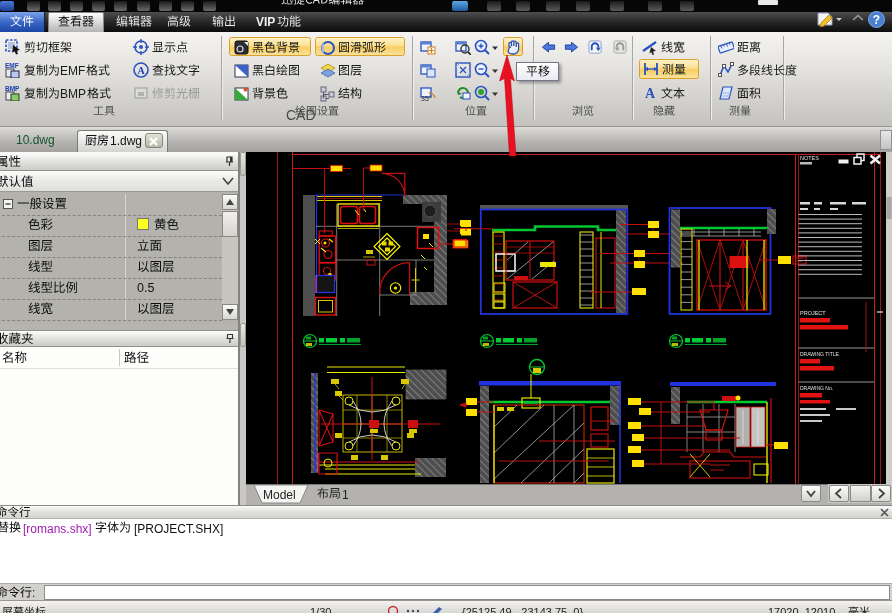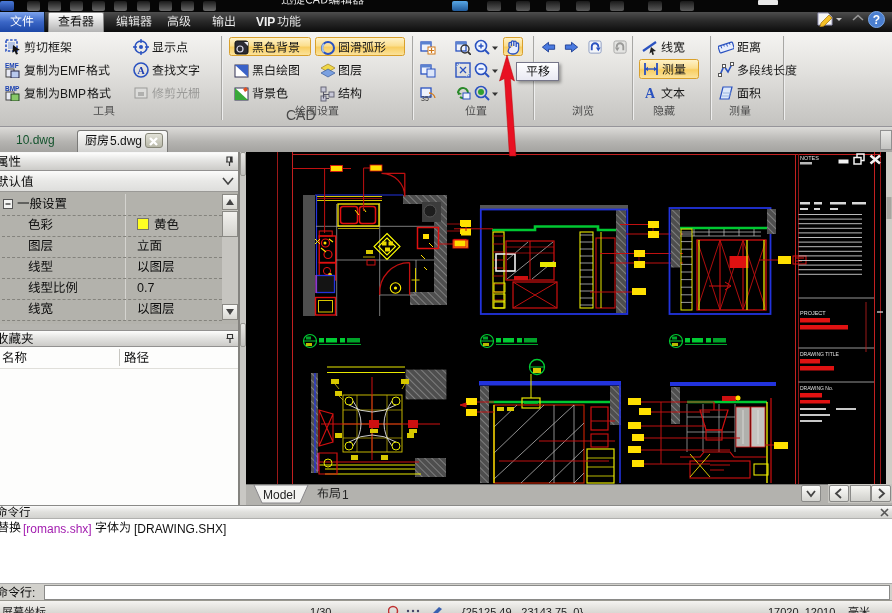--- a/index.html
+++ b/index.html
@@ -313,21 +313,21 @@
     </svg>
     <svg style="position:absolute;left:737px;top:87px;overflow:visible;" width="24" height="14">
       <path transform="translate(0,10.6)" d="M4.7 -4.0L7.2 -4.0L7.2 -2.7L4.7 -2.7ZM4.7 -4.7L4.7 -6.1L7.2 -6.1L7.2 -4.7ZM4.7 -1.9L7.2 -1.9L7.2 -0.5L4.7 -0.5ZM0.7 -9.3L0.7 -8.4L5.3 -8.4C5.2 -7.9 5.1 -7.4 5.0 -6.9L1.2 -6.9L1.2 1.0L2.1 1.0L2.1 0.3L9.8 0.3L9.8 1.0L10.8 1.0L10.8 -6.9L5.9 -6.9L6.4 -8.4L11.3 -8.4L11.3 -9.3ZM2.1 -0.5L2.1 -6.1L3.8 -6.1L3.8 -0.5ZM9.8 -0.5L8.0 -0.5L8.0 -6.1L9.8 -6.1ZM21.1 -2.5C21.7 -1.4 22.4 -0.0 22.7 0.9L23.5 0.5C23.2 -0.4 22.6 -1.7 21.9 -2.8ZM18.7 -2.7C18.3 -1.5 17.7 -0.3 16.9 0.4C17.2 0.6 17.5 0.8 17.7 0.9C18.5 0.1 19.2 -1.2 19.6 -2.5ZM18.7 -8.4L22.1 -8.4L22.1 -4.8L18.7 -4.8ZM17.8 -9.2L17.8 -3.9L23.0 -3.9L23.0 -9.2ZM16.8 -10.0C15.7 -9.6 13.9 -9.2 12.4 -9.0C12.5 -8.8 12.6 -8.5 12.7 -8.3C13.3 -8.4 14.0 -8.5 14.7 -8.6L14.7 -6.6L12.6 -6.6L12.6 -5.8L14.5 -5.8C14.0 -4.4 13.2 -2.9 12.4 -2.0C12.5 -1.8 12.8 -1.4 12.9 -1.2C13.5 -1.9 14.2 -3.1 14.7 -4.3L14.7 1.0L15.5 1.0L15.5 -4.6C16.0 -4.0 16.6 -3.1 16.8 -2.6L17.4 -3.4C17.1 -3.8 15.9 -5.2 15.5 -5.6L15.5 -5.8L17.4 -5.8L17.4 -6.6L15.5 -6.6L15.5 -8.8C16.2 -8.9 16.8 -9.1 17.3 -9.3Z" fill="#1a1a1a"></path>
     </svg>
     <div class="abs" style="left:0px;top:127px;width:892px;height:25px;background:linear-gradient(180deg,#dcdbd8,#b4b3b0 60%,#a4a3a0)"></div>
     <div class="abs" style="left:16px;top:133px;font-size:12px;color:#14532d">10.dwg</div>
     <div class="abs" style="left:77px;top:130px;width:91px;height:22px;background:linear-gradient(180deg,#fbfbfa,#e8e8e6 50%,#d2d2d0);border:1px solid #7a7a78;border-bottom:none;border-radius:3px 3px 0 0"></div>
     <svg style="position:absolute;left:85px;top:134px;overflow:visible;" width="24" height="14">
       <path transform="translate(0,10.6)" d="M2.7 -7.7L2.7 -7.0L7.2 -7.0L7.2 -7.7ZM3.8 -5.4L5.9 -5.4L5.9 -3.9L3.8 -3.9ZM3.0 -6.1L3.0 -3.2L6.8 -3.2L6.8 -6.1ZM3.2 -2.7C3.4 -2.1 3.6 -1.2 3.7 -0.6L4.5 -0.8C4.4 -1.3 4.2 -2.2 3.9 -2.9ZM7.3 -4.4C7.7 -3.6 8.1 -2.5 8.2 -1.9L9.0 -2.2C8.8 -2.8 8.4 -3.9 8.0 -4.6ZM9.6 -8.2L9.6 -6.3L7.2 -6.3L7.2 -5.5L9.6 -5.5L9.6 -0.1C9.6 0.1 9.5 0.1 9.4 0.1C9.2 0.1 8.6 0.1 8.0 0.1C8.1 0.3 8.2 0.7 8.3 0.9C9.1 0.9 9.7 0.9 10.0 0.8C10.3 0.6 10.5 0.4 10.5 -0.1L10.5 -5.5L11.5 -5.5L11.5 -6.3L10.5 -6.3L10.5 -8.2ZM5.8 -3.0C5.6 -2.2 5.3 -1.2 5.0 -0.5L2.3 -0.2L2.4 0.7C3.7 0.5 5.6 0.3 7.3 0.0L7.3 -0.7L5.8 -0.6C6.1 -1.2 6.4 -2.0 6.6 -2.7ZM1.4 -9.5L1.4 -6.0C1.4 -4.1 1.3 -1.4 0.4 0.5C0.6 0.6 1.0 0.8 1.2 0.9C2.1 -1.0 2.2 -4.0 2.2 -6.0L2.2 -8.7L11.4 -8.7L11.4 -9.5ZM18.0 -5.7C18.3 -5.4 18.6 -4.8 18.8 -4.5L14.9 -4.5L14.9 -3.7L17.2 -3.7C17.0 -1.8 16.5 -0.5 14.4 0.3C14.6 0.4 14.8 0.7 14.9 0.9C16.5 0.3 17.3 -0.6 17.7 -1.9L21.3 -1.9C21.2 -0.7 21.1 -0.2 20.9 0.0C20.8 0.1 20.7 0.1 20.4 0.1C20.2 0.1 19.5 0.1 18.9 0.0C19.0 0.3 19.1 0.6 19.1 0.8C19.8 0.8 20.4 0.9 20.8 0.8C21.1 0.8 21.4 0.7 21.6 0.5C21.9 0.2 22.1 -0.5 22.2 -2.3C22.3 -2.4 22.3 -2.6 22.3 -2.6L17.9 -2.6C18.0 -3.0 18.0 -3.3 18.1 -3.7L23.0 -3.7L23.0 -4.5L18.9 -4.5L19.6 -4.7C19.4 -5.1 19.1 -5.6 18.8 -6.0ZM17.3 -9.8C17.5 -9.6 17.6 -9.2 17.7 -8.9L13.6 -8.9L13.6 -6.0C13.6 -4.1 13.5 -1.4 12.4 0.5C12.6 0.6 13.0 0.8 13.2 0.9C14.4 -1.1 14.5 -4.0 14.5 -6.0L14.5 -6.1L22.6 -6.1L22.6 -8.9L18.7 -8.9C18.6 -9.3 18.4 -9.7 18.2 -10.1ZM14.5 -8.1L21.7 -8.1L21.7 -6.8L14.5 -6.8Z" fill="#111111"></path>
     </svg>
-    <div class="abs" style="left:110px;top:134px;font-size:12px;color:#111">5.dwg</div>
+    <div class="abs" style="left:110px;top:134px;font-size:12px;color:#111">1.dwg</div>
     <div class="abs" style="left:145px;top:133px;width:18px;height:15px;background:linear-gradient(180deg,#e2e2d8,#b8b8a8);border:1px solid #88887a;border-radius:3px"><svg width="16" height="13">
         <path d="M4 3 L11 10 M11 3 L4 10" stroke="#fff" stroke-width="2.4"></path>
       </svg></div>
     <div class="abs" style="left:880px;top:130px;width:12px;height:20px;background:linear-gradient(180deg,#e8e8e6,#c2c2c0);border:1px solid #909090"></div>
     <div class="abs" style="left:0px;top:152px;width:240px;height:353px;background:#b5b4af;border-right:2px solid #84837f"></div>
     <div class="abs" style="left:0px;top:152px;width:238px;height:19px;background:linear-gradient(180deg,#fdfdfc,#e4e4e2 45%,#cccbc8);border-top:1px solid #f8f8f8;border-bottom:1px solid #929190"></div>
     <svg style="position:absolute;left:-4px;top:155px;overflow:visible;" width="25" height="14">
       <path transform="translate(0,11.0)" d="M2.7 -9.2L10.1 -9.2L10.1 -8.1L2.7 -8.1ZM1.8 -10.0L1.8 -6.3C1.8 -4.3 1.6 -1.5 0.4 0.5C0.6 0.5 1.1 0.8 1.2 0.9C2.5 -1.1 2.7 -4.2 2.7 -6.3L2.7 -7.3L11.1 -7.3L11.1 -10.0ZM4.5 -4.8L6.7 -4.8L6.7 -3.9L4.5 -3.9ZM7.6 -4.8L9.8 -4.8L9.8 -3.9L7.6 -3.9ZM8.3 -1.5L8.7 -1.0L7.6 -0.9L7.6 -1.9L10.4 -1.9L10.4 0.2C10.4 0.3 10.4 0.3 10.2 0.3C10.1 0.3 9.6 0.3 9.1 0.3C9.1 0.5 9.2 0.8 9.3 1.0C10.1 1.0 10.6 1.0 10.9 0.9C11.2 0.8 11.3 0.6 11.3 0.2L11.3 -2.6L7.6 -2.6L7.6 -3.3L10.7 -3.3L10.7 -5.4L7.6 -5.4L7.6 -6.1C8.7 -6.2 9.7 -6.3 10.5 -6.5L10.0 -7.0C8.5 -6.8 5.7 -6.6 3.4 -6.6C3.5 -6.4 3.6 -6.1 3.6 -5.9C4.6 -5.9 5.7 -6.0 6.7 -6.0L6.7 -5.4L3.7 -5.4L3.7 -3.3L6.7 -3.3L6.7 -2.6L3.2 -2.6L3.2 1.0L4.0 1.0L4.0 -1.9L6.7 -1.9L6.7 -0.9L4.5 -0.8L4.6 -0.1C5.8 -0.2 7.5 -0.2 9.1 -0.3L9.4 0.3L10.0 0.1C9.8 -0.4 9.3 -1.1 8.9 -1.7ZM14.7 -10.5L14.7 1.0L15.6 1.0L15.6 -10.5ZM13.5 -8.1C13.4 -7.1 13.2 -5.7 12.8 -4.9L13.6 -4.7C13.9 -5.6 14.1 -7.0 14.2 -8.0ZM15.7 -8.2C16.0 -7.5 16.4 -6.6 16.5 -6.0L17.2 -6.4C17.1 -6.9 16.7 -7.8 16.3 -8.5ZM16.7 -0.3L16.7 0.6L24.4 0.6L24.4 -0.3L21.2 -0.3L21.2 -3.5L23.8 -3.5L23.8 -4.4L21.2 -4.4L21.2 -7.0L24.1 -7.0L24.1 -7.9L21.2 -7.9L21.2 -10.5L20.3 -10.5L20.3 -7.9L18.7 -7.9C18.9 -8.5 19.0 -9.1 19.1 -9.8L18.2 -9.9C17.9 -8.2 17.4 -6.5 16.7 -5.4C16.9 -5.3 17.4 -5.1 17.6 -5.0C17.9 -5.5 18.2 -6.2 18.4 -7.0L20.3 -7.0L20.3 -4.4L17.6 -4.4L17.6 -3.5L20.3 -3.5L20.3 -0.3Z" fill="#111111"></path>
     </svg>
     <svg class="abs" style="left:224px;top:155px" width="12" height="13">
@@ -374,21 +374,21 @@
     <div class="abs" style="left:137px;top:218px;width:12px;height:12px;background:#ffff22;border:1px solid #77766a"></div>
     <svg style="position:absolute;left:154px;top:218px;overflow:visible;" width="25" height="14">
       <path transform="translate(0,11.0)" d="M7.4 -0.5C8.8 0.0 10.2 0.6 11.1 1.0L11.8 0.4C10.9 -0.1 9.3 -0.6 8.0 -1.1ZM4.4 -1.1C3.6 -0.6 2.0 0.0 0.7 0.4C0.9 0.5 1.2 0.8 1.4 1.0C2.7 0.7 4.2 0.1 5.2 -0.5ZM2.0 -5.6L2.0 -1.3L10.6 -1.3L10.6 -5.6L6.7 -5.6L6.7 -6.5L11.9 -6.5L11.9 -7.4L8.8 -7.4L8.8 -8.6L11.0 -8.6L11.0 -9.4L8.8 -9.4L8.8 -10.5L7.8 -10.5L7.8 -9.4L4.7 -9.4L4.7 -10.5L3.8 -10.5L3.8 -9.4L1.6 -9.4L1.6 -8.6L3.8 -8.6L3.8 -7.4L0.7 -7.4L0.7 -6.5L5.8 -6.5L5.8 -5.6ZM4.7 -7.4L4.7 -8.6L7.8 -8.6L7.8 -7.4ZM3.0 -3.1L5.8 -3.1L5.8 -2.0L3.0 -2.0ZM6.7 -3.1L9.6 -3.1L9.6 -2.0L6.7 -2.0ZM3.0 -4.9L5.8 -4.9L5.8 -3.8L3.0 -3.8ZM6.7 -4.9L9.6 -4.9L9.6 -3.8L6.7 -3.8ZM18.4 -6.2L18.4 -4.0L15.5 -4.0L15.5 -6.2ZM19.3 -6.2L22.3 -6.2L22.3 -4.0L19.3 -4.0ZM20.0 -8.6C19.6 -8.0 19.1 -7.5 18.7 -7.0L15.4 -7.0C15.8 -7.5 16.3 -8.0 16.7 -8.6ZM16.9 -10.5C16.1 -8.8 14.5 -7.3 13.0 -6.4C13.2 -6.2 13.4 -5.7 13.5 -5.5C13.9 -5.8 14.3 -6.1 14.6 -6.4L14.6 -1.0C14.6 0.5 15.2 0.8 17.2 0.8C17.7 0.8 21.6 0.8 22.1 0.8C23.9 0.8 24.3 0.2 24.5 -1.7C24.3 -1.8 23.9 -1.9 23.6 -2.1C23.5 -0.4 23.3 -0.1 22.1 -0.1C21.2 -0.1 17.8 -0.1 17.2 -0.1C15.8 -0.1 15.5 -0.2 15.5 -1.0L15.5 -3.1L22.3 -3.1L22.3 -2.5L23.3 -2.5L23.3 -7.0L19.8 -7.0C20.4 -7.6 21.0 -8.4 21.4 -9.0L20.8 -9.5L20.6 -9.4L17.3 -9.4C17.5 -9.7 17.6 -10.0 17.8 -10.2Z" fill="#111111"></path>
     </svg>
     <svg style="position:absolute;left:137px;top:239px;overflow:visible;" width="25" height="14">
       <path transform="translate(0,11.0)" d="M1.2 -8.1L1.2 -7.2L11.3 -7.2L11.3 -8.1ZM3.0 -6.3C3.4 -4.7 4.0 -2.4 4.1 -1.0L5.1 -1.3C4.9 -2.7 4.4 -4.8 3.9 -6.5ZM5.4 -10.3C5.6 -9.7 5.9 -8.8 6.0 -8.3L6.9 -8.6C6.8 -9.1 6.5 -9.9 6.3 -10.6ZM8.6 -6.5C8.2 -4.7 7.5 -2.1 6.8 -0.5L0.7 -0.5L0.7 0.5L11.8 0.5L11.8 -0.5L7.8 -0.5C8.4 -2.1 9.2 -4.5 9.7 -6.3ZM17.4 -4.2L20.0 -4.2L20.0 -2.8L17.4 -2.8ZM17.4 -4.9L17.4 -6.3L20.0 -6.3L20.0 -4.9ZM17.4 -2.0L20.0 -2.0L20.0 -0.5L17.4 -0.5ZM13.2 -9.7L13.2 -8.8L18.1 -8.8C18.0 -8.3 17.8 -7.7 17.7 -7.2L13.8 -7.2L13.8 1.0L14.7 1.0L14.7 0.3L22.8 0.3L22.8 1.0L23.7 1.0L23.7 -7.2L18.7 -7.2L19.1 -8.8L24.3 -8.8L24.3 -9.7ZM14.7 -0.5L14.7 -6.3L16.5 -6.3L16.5 -0.5ZM22.8 -0.5L20.9 -0.5L20.9 -6.3L22.8 -6.3Z" fill="#111111"></path>
     </svg>
     <svg style="position:absolute;left:137px;top:260px;overflow:visible;" width="38" height="14">
       <path transform="translate(0,11.0)" d="M4.7 -8.9C5.4 -8.0 6.2 -6.7 6.6 -5.9L7.4 -6.4C7.0 -7.2 6.2 -8.4 5.5 -9.3ZM9.5 -10.0C9.2 -4.5 8.3 -1.3 4.3 0.3C4.5 0.5 4.9 0.9 5.0 1.1C6.7 0.3 7.9 -0.7 8.7 -2.0C9.7 -1.0 10.8 0.2 11.2 1.0L12.1 0.4C11.5 -0.5 10.2 -1.9 9.2 -2.9C10.0 -4.7 10.3 -7.0 10.5 -10.0ZM1.8 -0.2C2.1 -0.5 2.5 -0.8 6.2 -2.6C6.1 -2.8 6.0 -3.2 5.9 -3.4L3.0 -2.1L3.0 -9.5L2.0 -9.5L2.0 -2.2C2.0 -1.6 1.5 -1.2 1.2 -1.0C1.4 -0.9 1.7 -0.5 1.8 -0.2ZM17.2 -3.5C18.2 -3.3 19.5 -2.8 20.2 -2.5L20.6 -3.1C19.9 -3.5 18.6 -3.9 17.6 -4.1ZM15.9 -1.9C17.7 -1.7 19.8 -1.2 21.0 -0.8L21.4 -1.5C20.2 -1.9 18.1 -2.4 16.4 -2.5ZM13.6 -10.0L13.6 1.0L14.4 1.0L14.4 0.5L23.0 0.5L23.0 1.0L24.0 1.0L24.0 -10.0ZM14.4 -0.4L14.4 -9.1L23.0 -9.1L23.0 -0.4ZM17.7 -8.8C17.1 -7.8 16.0 -6.9 14.9 -6.2C15.1 -6.1 15.4 -5.8 15.6 -5.7C15.9 -5.9 16.3 -6.2 16.7 -6.5C17.1 -6.1 17.6 -5.8 18.1 -5.4C17.0 -4.9 15.8 -4.5 14.7 -4.3C14.8 -4.2 15.0 -3.8 15.1 -3.6C16.4 -3.9 17.7 -4.3 18.9 -5.0C19.9 -4.4 21.1 -4.0 22.3 -3.7C22.4 -3.9 22.6 -4.2 22.8 -4.4C21.7 -4.6 20.6 -5.0 19.6 -5.4C20.6 -6.0 21.3 -6.7 21.9 -7.6L21.3 -7.9L21.2 -7.9L17.9 -7.9C18.1 -8.1 18.3 -8.3 18.5 -8.6ZM17.2 -7.0L17.3 -7.1L20.6 -7.1C20.1 -6.6 19.5 -6.2 18.8 -5.8C18.2 -6.2 17.6 -6.6 17.2 -7.0ZM28.8 -5.7L28.8 -4.9L35.9 -4.9L35.9 -5.7ZM27.6 -9.1L35.1 -9.1L35.1 -7.6L27.6 -7.6ZM26.7 -9.9L26.7 -6.2C26.7 -4.2 26.6 -1.5 25.4 0.5C25.6 0.6 26.0 0.8 26.2 1.0C27.4 -1.1 27.6 -4.1 27.6 -6.2L27.6 -6.8L36.1 -6.8L36.1 -9.9ZM28.6 0.8C29.0 0.7 29.6 0.6 35.0 0.2C35.2 0.6 35.4 0.9 35.5 1.1L36.4 0.7C36.0 -0.1 35.1 -1.4 34.4 -2.4L33.6 -2.0C33.9 -1.6 34.2 -1.0 34.6 -0.5L29.8 -0.2C30.4 -0.9 31.1 -1.8 31.7 -2.7L36.8 -2.7L36.8 -3.6L28.0 -3.6L28.0 -2.7L30.5 -2.7C29.9 -1.8 29.2 -0.9 29.0 -0.7C28.7 -0.3 28.5 -0.1 28.3 -0.1C28.4 0.2 28.5 0.6 28.6 0.8Z" fill="#111111"></path>
     </svg>
-    <div class="abs" style="left:137px;top:281px;font-size:12.5px;color:#111">0.7</div>
+    <div class="abs" style="left:137px;top:281px;font-size:12.5px;color:#111">0.5</div>
     <svg style="position:absolute;left:137px;top:302px;overflow:visible;" width="38" height="14">
       <path transform="translate(0,11.0)" d="M4.7 -8.9C5.4 -8.0 6.2 -6.7 6.6 -5.9L7.4 -6.4C7.0 -7.2 6.2 -8.4 5.5 -9.3ZM9.5 -10.0C9.2 -4.5 8.3 -1.3 4.3 0.3C4.5 0.5 4.9 0.9 5.0 1.1C6.7 0.3 7.9 -0.7 8.7 -2.0C9.7 -1.0 10.8 0.2 11.2 1.0L12.1 0.4C11.5 -0.5 10.2 -1.9 9.2 -2.9C10.0 -4.7 10.3 -7.0 10.5 -10.0ZM1.8 -0.2C2.1 -0.5 2.5 -0.8 6.2 -2.6C6.1 -2.8 6.0 -3.2 5.9 -3.4L3.0 -2.1L3.0 -9.5L2.0 -9.5L2.0 -2.2C2.0 -1.6 1.5 -1.2 1.2 -1.0C1.4 -0.9 1.7 -0.5 1.8 -0.2ZM17.2 -3.5C18.2 -3.3 19.5 -2.8 20.2 -2.5L20.6 -3.1C19.9 -3.5 18.6 -3.9 17.6 -4.1ZM15.9 -1.9C17.7 -1.7 19.8 -1.2 21.0 -0.8L21.4 -1.5C20.2 -1.9 18.1 -2.4 16.4 -2.5ZM13.6 -10.0L13.6 1.0L14.4 1.0L14.4 0.5L23.0 0.5L23.0 1.0L24.0 1.0L24.0 -10.0ZM14.4 -0.4L14.4 -9.1L23.0 -9.1L23.0 -0.4ZM17.7 -8.8C17.1 -7.8 16.0 -6.9 14.9 -6.2C15.1 -6.1 15.4 -5.8 15.6 -5.7C15.9 -5.9 16.3 -6.2 16.7 -6.5C17.1 -6.1 17.6 -5.8 18.1 -5.4C17.0 -4.9 15.8 -4.5 14.7 -4.3C14.8 -4.2 15.0 -3.8 15.1 -3.6C16.4 -3.9 17.7 -4.3 18.9 -5.0C19.9 -4.4 21.1 -4.0 22.3 -3.7C22.4 -3.9 22.6 -4.2 22.8 -4.4C21.7 -4.6 20.6 -5.0 19.6 -5.4C20.6 -6.0 21.3 -6.7 21.9 -7.6L21.3 -7.9L21.2 -7.9L17.9 -7.9C18.1 -8.1 18.3 -8.3 18.5 -8.6ZM17.2 -7.0L17.3 -7.1L20.6 -7.1C20.1 -6.6 19.5 -6.2 18.8 -5.8C18.2 -6.2 17.6 -6.6 17.2 -7.0ZM28.8 -5.7L28.8 -4.9L35.9 -4.9L35.9 -5.7ZM27.6 -9.1L35.1 -9.1L35.1 -7.6L27.6 -7.6ZM26.7 -9.9L26.7 -6.2C26.7 -4.2 26.6 -1.5 25.4 0.5C25.6 0.6 26.0 0.8 26.2 1.0C27.4 -1.1 27.6 -4.1 27.6 -6.2L27.6 -6.8L36.1 -6.8L36.1 -9.9ZM28.6 0.8C29.0 0.7 29.6 0.6 35.0 0.2C35.2 0.6 35.4 0.9 35.5 1.1L36.4 0.7C36.0 -0.1 35.1 -1.4 34.4 -2.4L33.6 -2.0C33.9 -1.6 34.2 -1.0 34.6 -0.5L29.8 -0.2C30.4 -0.9 31.1 -1.8 31.7 -2.7L36.8 -2.7L36.8 -3.6L28.0 -3.6L28.0 -2.7L30.5 -2.7C29.9 -1.8 29.2 -0.9 29.0 -0.7C28.7 -0.3 28.5 -0.1 28.3 -0.1C28.4 0.2 28.5 0.6 28.6 0.8Z" fill="#111111"></path>
     </svg>
     <div class="abs" style="left:222px;top:194px;width:16px;height:126px;background:#c6c5c0"></div>
     <div class="abs" style="left:222px;top:194px;width:16px;height:16px;background:linear-gradient(180deg,#fafaf8,#d8d7d2);border:1px solid #8a8984"><svg width="14" height="14">
         <path d="M7 4 L11 10 H3 Z" fill="#444"></path>
       </svg></div>
     <div class="abs" style="left:222px;top:211px;width:16px;height:26px;background:linear-gradient(180deg,#f2f1ee,#d4d3ce);border:1px solid #8a8984"></div>
     <div class="abs" style="left:222px;top:304px;width:16px;height:16px;background:linear-gradient(180deg,#fafaf8,#d8d7d2);border:1px solid #8a8984"><svg width="14" height="14">
         <path d="M7 10 L11 4 H3 Z" fill="#444"></path>
@@ -420,21 +420,21 @@
       <path d="M2 2 L9 9 M9 2 L2 9" stroke="#555" stroke-width="1.6"></path>
     </svg>
     <div class="abs" style="left:0px;top:519px;width:892px;height:65px;background:#ffffff;border-bottom:1px solid #aaa"></div>
     <svg style="position:absolute;left:-3px;top:521px;overflow:visible;" width="24" height="14">
       <path transform="translate(0,10.6)" d="M3.1 -1.5L8.9 -1.5L8.9 -0.3L3.1 -0.3ZM3.1 -2.2L3.1 -3.3L8.9 -3.3L8.9 -2.2ZM2.2 -4.1L2.2 1.0L3.1 1.0L3.1 0.5L8.9 0.5L8.9 0.9L9.8 0.9L9.8 -4.1ZM2.9 -10.1L2.9 -9.0L1.1 -9.0L1.1 -8.3L2.9 -8.3C2.9 -8.0 2.9 -7.6 2.8 -7.2L0.7 -7.2L0.7 -6.5L2.6 -6.5C2.3 -5.7 1.7 -5.0 0.5 -4.3C0.7 -4.2 1.0 -3.9 1.1 -3.7C2.2 -4.3 2.8 -5.0 3.2 -5.7C3.8 -5.3 4.5 -4.8 4.9 -4.4L5.5 -5.0C5.0 -5.4 4.2 -6.0 3.5 -6.5L3.5 -6.5L5.6 -6.5L5.6 -7.2L3.7 -7.2C3.8 -7.6 3.8 -8.0 3.8 -8.3L5.4 -8.3L5.4 -9.0L3.8 -9.0L3.8 -10.1ZM8.1 -10.1L8.1 -9.0L6.3 -9.0L6.3 -8.3L8.1 -8.3L8.1 -8.2C8.1 -7.9 8.1 -7.6 8.0 -7.2L6.1 -7.2L6.1 -6.5L7.8 -6.5C7.5 -5.9 6.9 -5.2 5.7 -4.8C5.9 -4.6 6.2 -4.3 6.3 -4.1C7.5 -4.7 8.2 -5.5 8.6 -6.2C9.1 -5.2 9.9 -4.3 11.0 -3.8C11.1 -4.1 11.4 -4.4 11.6 -4.5C10.6 -4.9 9.8 -5.6 9.3 -6.5L11.3 -6.5L11.3 -7.2L8.9 -7.2C9.0 -7.6 9.0 -7.9 9.0 -8.2L9.0 -8.3L10.9 -8.3L10.9 -9.0L9.0 -9.0L9.0 -10.1ZM14.0 -10.1L14.0 -7.7L12.6 -7.7L12.6 -6.8L14.0 -6.8L14.0 -4.1C13.4 -4.0 12.9 -3.8 12.4 -3.7L12.7 -2.8L14.0 -3.2L14.0 -0.1C14.0 0.0 13.9 0.0 13.8 0.0C13.6 0.1 13.2 0.1 12.8 0.0C12.9 0.3 13.0 0.7 13.0 0.9C13.7 0.9 14.2 0.9 14.5 0.7C14.7 0.6 14.9 0.3 14.9 -0.1L14.9 -3.5L16.1 -3.9L16.0 -4.8L14.9 -4.4L14.9 -6.8L16.0 -6.8L16.0 -7.7L14.9 -7.7L14.9 -10.1ZM18.4 -8.3L20.9 -8.3C20.7 -7.8 20.3 -7.4 20.0 -7.0L17.5 -7.0C17.8 -7.4 18.2 -7.8 18.4 -8.3ZM16.0 -3.5L16.0 -2.7L18.9 -2.7C18.4 -1.6 17.4 -0.6 15.3 0.3C15.5 0.5 15.8 0.8 15.9 1.0C18.0 0.0 19.1 -1.1 19.6 -2.2C20.4 -0.8 21.6 0.3 23.1 0.9C23.2 0.7 23.4 0.4 23.6 0.2C22.2 -0.3 20.9 -1.4 20.2 -2.7L23.4 -2.7L23.4 -3.5L22.6 -3.5L22.6 -7.0L21.0 -7.0C21.5 -7.5 21.9 -8.1 22.2 -8.7L21.6 -9.1L21.5 -9.0L18.9 -9.0C19.1 -9.3 19.2 -9.6 19.4 -9.9L18.4 -10.1C18.0 -9.1 17.2 -7.8 16.0 -6.9C16.2 -6.7 16.5 -6.4 16.7 -6.2L16.9 -6.4L16.9 -3.5ZM17.7 -3.5L17.7 -6.3L19.3 -6.3L19.3 -5.1C19.3 -4.6 19.3 -4.0 19.2 -3.5ZM21.7 -3.5L20.1 -3.5C20.2 -4.0 20.2 -4.6 20.2 -5.1L20.2 -6.3L21.7 -6.3Z" fill="#111111"></path>
     </svg>
     <div class="abs" style="left:23px;top:522px;font-size:12px;color:#a21caf">[romans.shx]</div>
     <svg style="position:absolute;left:95px;top:521px;overflow:visible;" width="36" height="14">
       <path transform="translate(0,10.6)" d="M5.5 -4.4L5.5 -3.6L0.8 -3.6L0.8 -2.7L5.5 -2.7L5.5 -0.2C5.5 0.0 5.5 0.1 5.2 0.1C5.0 0.1 4.2 0.1 3.4 0.0C3.6 0.3 3.8 0.7 3.8 0.9C4.8 0.9 5.5 0.9 5.9 0.8C6.3 0.6 6.5 0.4 6.5 -0.1L6.5 -2.7L11.2 -2.7L11.2 -3.6L6.5 -3.6L6.5 -4.0C7.5 -4.6 8.6 -5.4 9.3 -6.2L8.7 -6.7L8.5 -6.6L2.8 -6.6L2.8 -5.8L7.6 -5.8C7.0 -5.2 6.2 -4.7 5.5 -4.4ZM5.1 -9.9C5.3 -9.6 5.5 -9.2 5.7 -8.8L1.0 -8.8L1.0 -6.3L1.8 -6.3L1.8 -8.0L10.1 -8.0L10.1 -6.3L11.0 -6.3L11.0 -8.8L6.8 -8.8C6.6 -9.2 6.3 -9.8 6.0 -10.2ZM15.0 -10.0C14.4 -8.2 13.4 -6.4 12.4 -5.2C12.5 -5.0 12.8 -4.6 12.9 -4.4C13.2 -4.8 13.6 -5.2 13.9 -5.7L13.9 0.9L14.8 0.9L14.8 -7.3C15.2 -8.1 15.6 -8.9 15.9 -9.8ZM17.0 -2.1L17.0 -1.3L19.0 -1.3L19.0 0.9L19.8 0.9L19.8 -1.3L21.8 -1.3L21.8 -2.1L19.8 -2.1L19.8 -6.3C20.6 -4.2 21.7 -2.1 23.0 -1.0C23.2 -1.2 23.5 -1.6 23.7 -1.7C22.4 -2.8 21.1 -4.8 20.4 -6.8L23.4 -6.8L23.4 -7.7L19.8 -7.7L19.8 -10.0L19.0 -10.0L19.0 -7.7L15.6 -7.7L15.6 -6.8L18.4 -6.8C17.7 -4.8 16.4 -2.7 15.1 -1.7C15.3 -1.5 15.6 -1.2 15.8 -1.0C17.0 -2.1 18.2 -4.1 19.0 -6.2L19.0 -2.1ZM25.9 -9.4C26.4 -8.8 27.0 -8.1 27.2 -7.6L28.0 -8.0C27.8 -8.5 27.2 -9.2 26.7 -9.7ZM30.0 -4.5C30.6 -3.7 31.3 -2.7 31.6 -2.1L32.4 -2.5C32.1 -3.1 31.4 -4.1 30.7 -4.8ZM28.9 -10.1L28.9 -8.6C28.9 -8.2 28.9 -7.7 28.9 -7.2L25.0 -7.2L25.0 -6.3L28.8 -6.3C28.5 -4.2 27.5 -1.7 24.7 0.1C24.9 0.3 25.2 0.6 25.4 0.8C28.4 -1.2 29.4 -3.9 29.7 -6.3L33.9 -6.3C33.7 -2.2 33.5 -0.6 33.1 -0.2C33.0 -0.1 32.9 -0.0 32.6 -0.1C32.3 -0.1 31.6 -0.1 30.7 -0.1C30.9 0.1 31.0 0.5 31.1 0.8C31.8 0.8 32.6 0.9 33.0 0.8C33.4 0.8 33.7 0.7 34.0 0.3C34.4 -0.2 34.6 -1.9 34.8 -6.7C34.8 -6.9 34.8 -7.2 34.8 -7.2L29.8 -7.2C29.8 -7.7 29.8 -8.2 29.8 -8.6L29.8 -10.1Z" fill="#111111"></path>
     </svg>
-    <div class="abs" style="left:134px;top:522px;font-size:12px;color:#111">[DRAWING.SHX]</div>
+    <div class="abs" style="left:134px;top:522px;font-size:12px;color:#111">[PROJECT.SHX]</div>
     <div class="abs" style="left:0px;top:584px;width:892px;height:16px;background:#d2d1cc"></div>
     <svg style="position:absolute;left:-4px;top:586px;overflow:visible;" width="36" height="14">
       <path transform="translate(0,10.6)" d="M6.1 -10.2C4.9 -8.6 2.6 -7.1 0.4 -6.5C0.6 -6.3 0.8 -5.9 0.9 -5.6C1.8 -5.9 2.7 -6.3 3.6 -6.9L3.6 -6.1L8.4 -6.1L8.4 -6.9C9.2 -6.4 10.1 -6.0 10.9 -5.7C11.1 -6.0 11.4 -6.3 11.6 -6.6C9.7 -7.0 7.7 -8.2 6.6 -9.4L6.8 -9.7ZM3.6 -6.9C4.5 -7.5 5.4 -8.1 6.0 -8.8C6.7 -8.1 7.5 -7.5 8.3 -6.9ZM1.5 -5.1L1.5 0.0L2.4 0.0L2.4 -1.0L5.2 -1.0L5.2 -5.1ZM2.4 -4.3L4.3 -4.3L4.3 -1.8L2.4 -1.8ZM6.5 -5.1L6.5 1.0L7.3 1.0L7.3 -4.3L9.6 -4.3L9.6 -1.7C9.6 -1.6 9.6 -1.5 9.4 -1.5C9.3 -1.5 8.7 -1.5 8.0 -1.5C8.1 -1.3 8.2 -0.9 8.3 -0.7C9.2 -0.7 9.8 -0.7 10.1 -0.8C10.4 -1.0 10.5 -1.2 10.5 -1.7L10.5 -5.1ZM16.8 -6.7C17.5 -6.2 18.3 -5.4 18.6 -4.8L19.3 -5.4C18.9 -5.9 18.1 -6.7 17.4 -7.2ZM14.0 -4.5L14.0 -3.7L20.5 -3.7C19.9 -3.0 19.0 -2.1 18.2 -1.3C17.5 -1.7 16.9 -2.1 16.3 -2.4L15.7 -1.8C17.0 -1.0 18.7 0.2 19.6 1.0L20.2 0.3C19.9 -0.0 19.4 -0.4 18.9 -0.8C20.1 -1.9 21.4 -3.2 22.3 -4.2L21.6 -4.6L21.4 -4.5ZM18.1 -10.1C16.9 -8.4 14.6 -6.8 12.4 -5.9C12.7 -5.7 12.9 -5.4 13.1 -5.1C14.9 -6.0 16.7 -7.2 18.0 -8.7C19.4 -7.3 21.4 -5.9 23.0 -5.2C23.2 -5.4 23.5 -5.8 23.7 -6.0C22.0 -6.6 19.9 -8.0 18.6 -9.3L18.9 -9.7ZM29.2 -9.4L29.2 -8.5L35.1 -8.5L35.1 -9.4ZM27.2 -10.1C26.6 -9.2 25.4 -8.1 24.4 -7.5C24.6 -7.3 24.8 -6.9 24.9 -6.7C26.0 -7.5 27.3 -8.7 28.1 -9.7ZM28.7 -6.0L28.7 -5.2L32.7 -5.2L32.7 -0.2C32.7 -0.0 32.7 0.0 32.4 0.1C32.2 0.1 31.4 0.1 30.5 0.0C30.7 0.3 30.8 0.7 30.8 0.9C32.0 0.9 32.7 0.9 33.1 0.8C33.5 0.6 33.6 0.4 33.6 -0.2L33.6 -5.2L35.5 -5.2L35.5 -6.0ZM27.7 -7.5C26.9 -6.1 25.5 -4.8 24.3 -3.9C24.5 -3.7 24.8 -3.3 24.9 -3.1C25.4 -3.5 25.8 -3.9 26.3 -4.4L26.3 1.0L27.2 1.0L27.2 -5.4C27.7 -6.0 28.2 -6.6 28.5 -7.2Z" fill="#111111"></path>
     </svg>
     <div class="abs" style="left:32px;top:586px;font-size:12px;color:#111">:</div>
     <div class="abs" style="left:44px;top:585px;width:846px;height:15px;background:#fff;border:1px solid #8a8a88"></div>
     <div class="abs" style="left:0px;top:600px;width:892px;height:13px;background:linear-gradient(180deg,#f4f3f0,#d8d7d2);border-top:1px solid #98978f"></div>
     <svg style="position:absolute;left:2px;top:606px;overflow:visible;" width="44" height="13">
       <path transform="translate(0,9.7)" d="M3.8 -5.8C4.1 -5.4 4.3 -5.0 4.5 -4.7L5.2 -5.0C5.1 -5.3 4.8 -5.7 4.6 -6.0ZM2.3 -8.0L9.0 -8.0L9.0 -6.9L2.3 -6.9ZM1.5 -8.7L1.5 -5.1C1.5 -3.4 1.4 -1.1 0.3 0.5C0.5 0.5 0.9 0.8 1.1 0.9C2.2 -0.7 2.3 -3.3 2.3 -5.1L2.3 -6.1L9.8 -6.1L9.8 -8.7ZM8.1 -6.1C8.0 -5.7 7.7 -5.1 7.4 -4.6L2.8 -4.6L2.8 -3.9L4.5 -3.9L4.5 -2.8L4.5 -2.4L2.5 -2.4L2.5 -1.7L4.4 -1.7C4.1 -1.0 3.6 -0.3 2.4 0.3C2.6 0.4 2.8 0.7 2.9 0.9C4.5 0.2 5.0 -0.7 5.2 -1.7L7.5 -1.7L7.5 0.9L8.3 0.9L8.3 -1.7L10.4 -1.7L10.4 -2.4L8.3 -2.4L8.3 -3.9L10.1 -3.9L10.1 -4.6L8.2 -4.6C8.5 -5.0 8.8 -5.4 9.0 -5.8ZM7.5 -2.4L5.3 -2.4L5.3 -2.8L5.3 -3.9L7.5 -3.9ZM13.7 -5.3L19.4 -5.3L19.4 -4.6L13.7 -4.6ZM13.7 -6.6L19.4 -6.6L19.4 -5.9L13.7 -5.9ZM16.0 -2.8L16.0 -2.0L14.0 -2.0C14.3 -2.3 14.6 -2.5 14.8 -2.8ZM16.9 -2.8L18.2 -2.8C18.5 -2.5 18.7 -2.3 19.0 -2.0L16.9 -2.0ZM12.9 -7.1L12.9 -4.1L14.8 -4.1C14.7 -3.9 14.6 -3.7 14.4 -3.5L11.6 -3.5L11.6 -2.8L13.8 -2.8C13.2 -2.3 12.4 -1.7 11.3 -1.3C11.5 -1.2 11.7 -0.9 11.8 -0.7C12.4 -1.0 12.9 -1.2 13.3 -1.5L13.3 0.5L14.1 0.5L14.1 -1.4L16.0 -1.4L16.0 0.9L16.9 0.9L16.9 -1.4L19.0 -1.4L19.0 -0.3C19.0 -0.2 19.0 -0.1 18.9 -0.1C18.7 -0.1 18.3 -0.1 17.9 -0.1C17.9 0.1 18.1 0.3 18.1 0.5C18.8 0.5 19.2 0.5 19.5 0.4C19.8 0.3 19.8 0.1 19.8 -0.3L19.8 -1.5C20.3 -1.2 20.7 -1.0 21.2 -0.9C21.3 -1.1 21.5 -1.3 21.7 -1.5C20.8 -1.7 19.8 -2.2 19.1 -2.8L21.4 -2.8L21.4 -3.5L15.4 -3.5C15.5 -3.7 15.6 -3.9 15.8 -4.1L20.3 -4.1L20.3 -7.1ZM17.9 -9.2L17.9 -8.5L15.0 -8.5L15.0 -9.2L14.2 -9.2L14.2 -8.5L11.7 -8.5L11.7 -7.8L14.2 -7.8L14.2 -7.3L15.0 -7.3L15.0 -7.8L17.9 -7.8L17.9 -7.3L18.7 -7.3L18.7 -7.8L21.3 -7.8L21.3 -8.5L18.7 -8.5L18.7 -9.2ZM30.1 -8.7C29.7 -7.0 29.0 -5.6 27.9 -4.7L27.9 -9.1L27.1 -9.1L27.1 -3.2L23.4 -3.2L23.4 -2.4L27.1 -2.4L27.1 -0.3L22.6 -0.3L22.6 0.5L32.5 0.5L32.5 -0.3L27.9 -0.3L27.9 -2.4L31.7 -2.4L31.7 -3.2L27.9 -3.2L27.9 -4.5C28.1 -4.4 28.3 -4.1 28.5 -4.0C29.1 -4.5 29.6 -5.2 30.0 -5.9C30.7 -5.2 31.4 -4.4 31.8 -3.8L32.4 -4.4C32.0 -5.0 31.1 -5.9 30.3 -6.7C30.5 -7.2 30.7 -7.9 30.9 -8.6ZM24.7 -8.7C24.3 -6.9 23.6 -5.3 22.4 -4.3C22.6 -4.2 22.9 -3.9 23.1 -3.8C23.7 -4.4 24.2 -5.1 24.7 -6.0C25.2 -5.4 25.9 -4.8 26.2 -4.3L26.8 -4.9C26.4 -5.4 25.6 -6.2 25.0 -6.8C25.2 -7.3 25.4 -8.0 25.5 -8.6ZM38.1 -8.4L38.1 -7.6L42.9 -7.6L42.9 -8.4ZM41.6 -3.6C42.1 -2.5 42.6 -1.0 42.8 -0.2L43.5 -0.5C43.3 -1.3 42.8 -2.7 42.3 -3.8ZM38.4 -3.8C38.1 -2.6 37.6 -1.4 37.0 -0.6C37.2 -0.5 37.5 -0.3 37.7 -0.2C38.3 -1.0 38.8 -2.3 39.2 -3.6ZM37.6 -5.8L37.6 -5.0L40.0 -5.0L40.0 -0.2C40.0 -0.1 40.0 -0.0 39.8 0.0C39.6 0.0 39.1 0.0 38.6 -0.0C38.7 0.2 38.8 0.6 38.8 0.8C39.6 0.8 40.1 0.8 40.4 0.7C40.7 0.5 40.8 0.3 40.8 -0.2L40.8 -5.0L43.5 -5.0L43.5 -5.8ZM35.2 -9.2L35.2 -6.9L33.5 -6.9L33.5 -6.1L35.0 -6.1C34.7 -4.8 34.0 -3.2 33.3 -2.4C33.4 -2.2 33.6 -1.8 33.7 -1.6C34.3 -2.3 34.8 -3.5 35.2 -4.6L35.2 0.9L36.0 0.9L36.0 -4.9C36.4 -4.3 36.9 -3.7 37.0 -3.3L37.5 -4.0C37.3 -4.3 36.4 -5.5 36.0 -5.8L36.0 -6.1L37.5 -6.1L37.5 -6.9L36.0 -6.9L36.0 -9.2Z" fill="#222222"></path>
     </svg>

